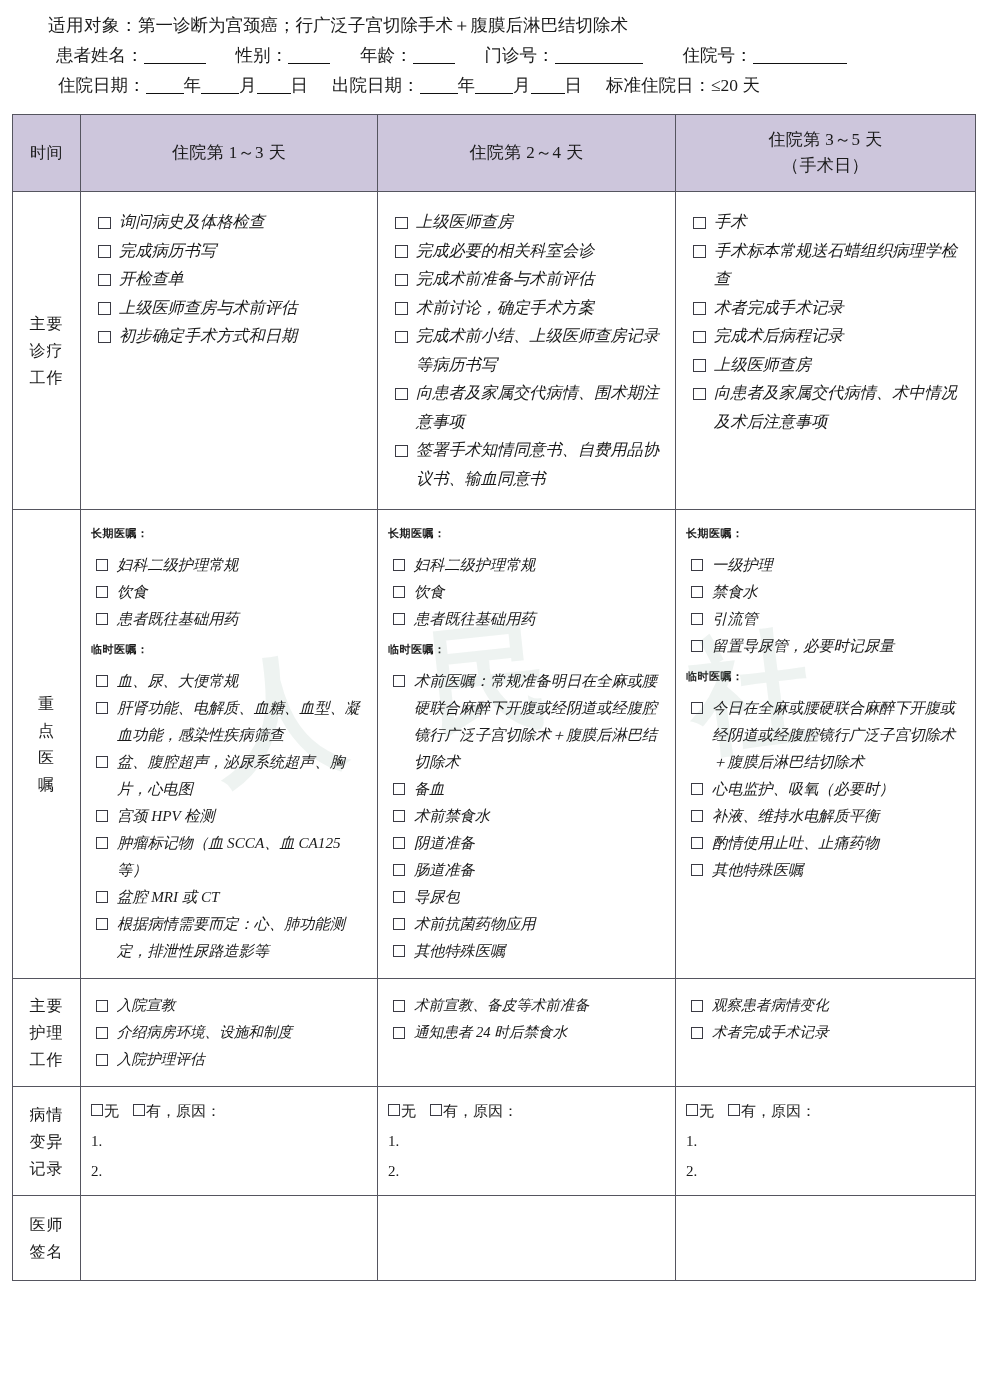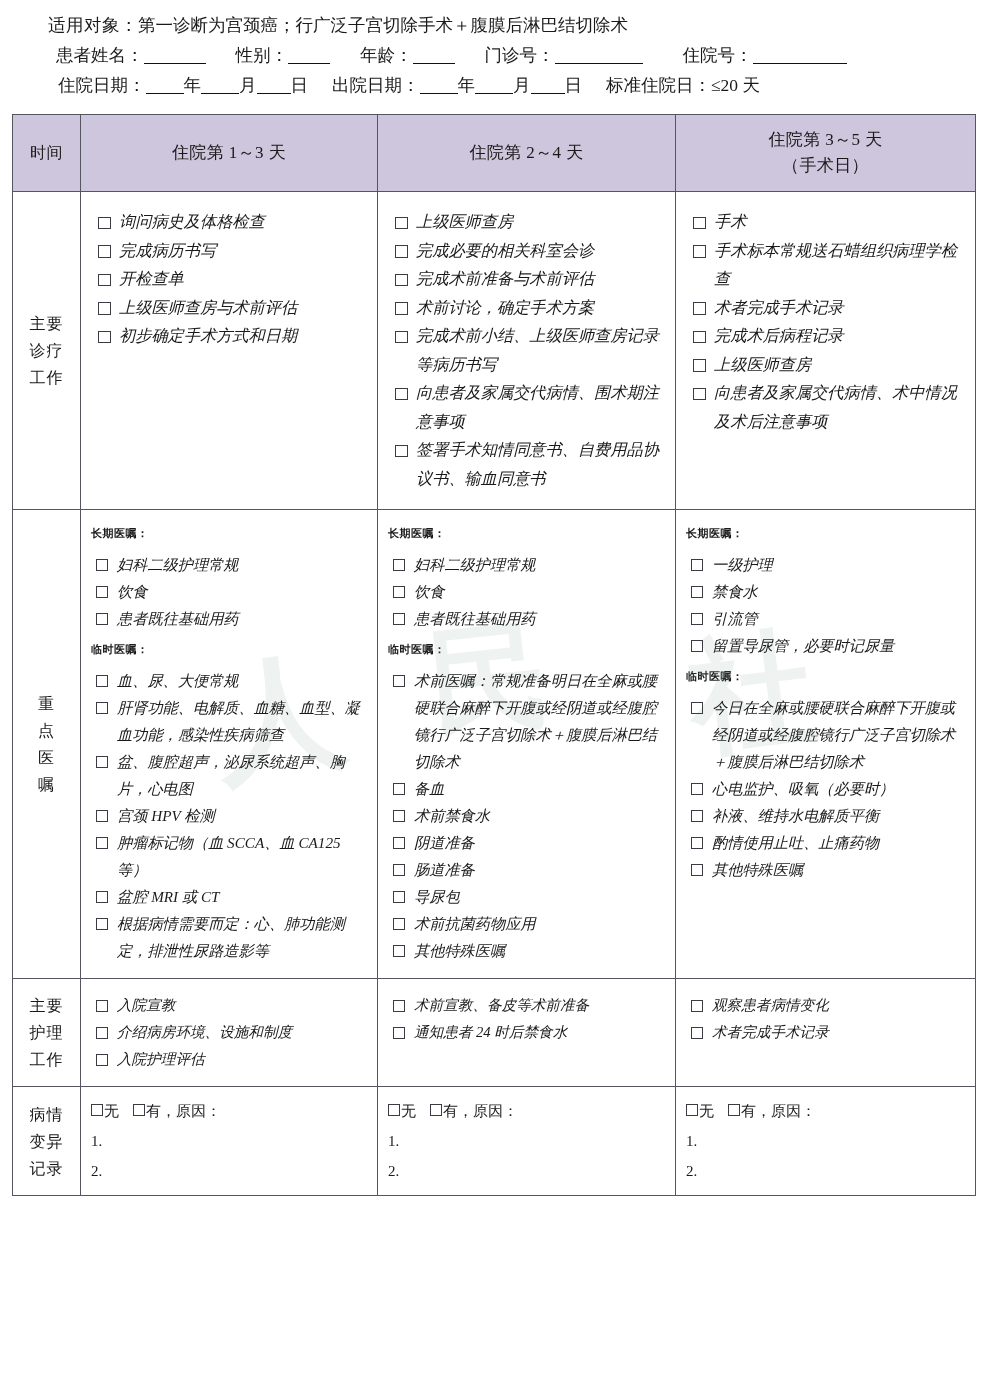--- a/index.html
+++ b/index.html
@@ -373,16 +373,25 @@
         <div class="var-num">2.</div>
       </td>
       <td class="cell tiny">
         <div class="var-line"><span class="var-box"></span><span>无</span><span class="var-gap"></span><span class="var-box"></span><span>有，原因：</span></div>
         <div class="var-num">1.</div>
         <div class="var-num">2.</div>
       </td>
     </tr>
 
 
+    <tr>
+      <td class="rowlabel">
+        <span>医师</span>
+        <span>签名</span>
+      </td>
+      <td class="sign-cell2"></td>
+      <td class="sign-cell2"></td>
+      <td class="sign-cell2"></td>
+    </tr>
 
   </tbody>
 </table>
 </div>
 
 </body></html>

